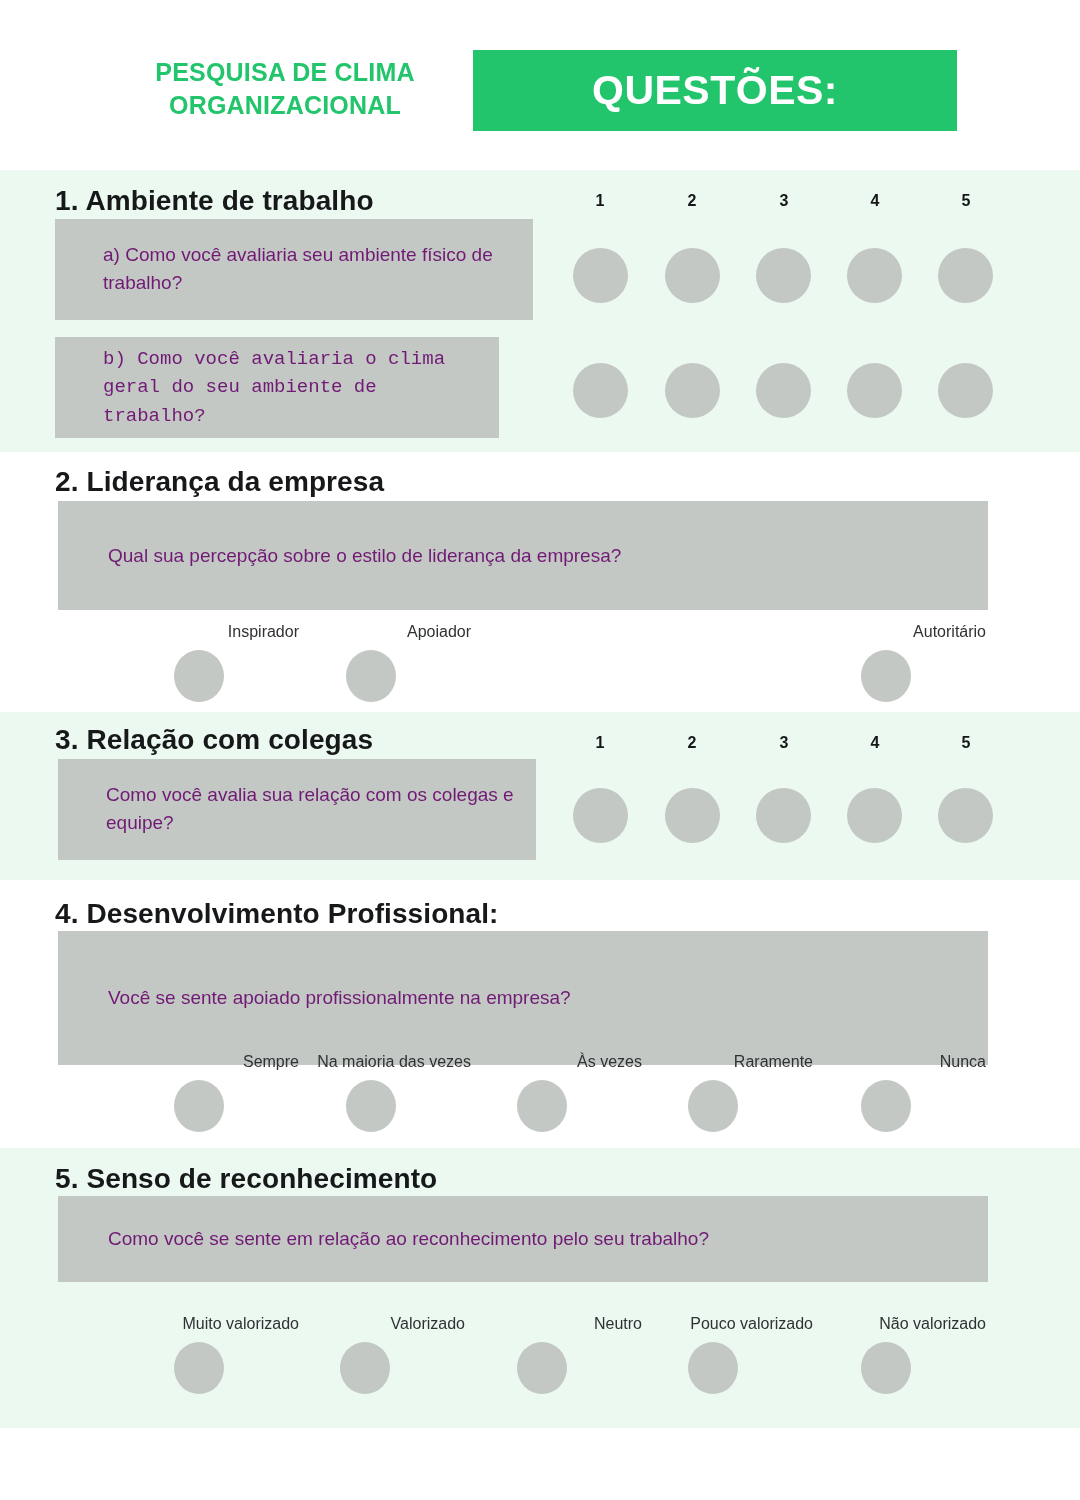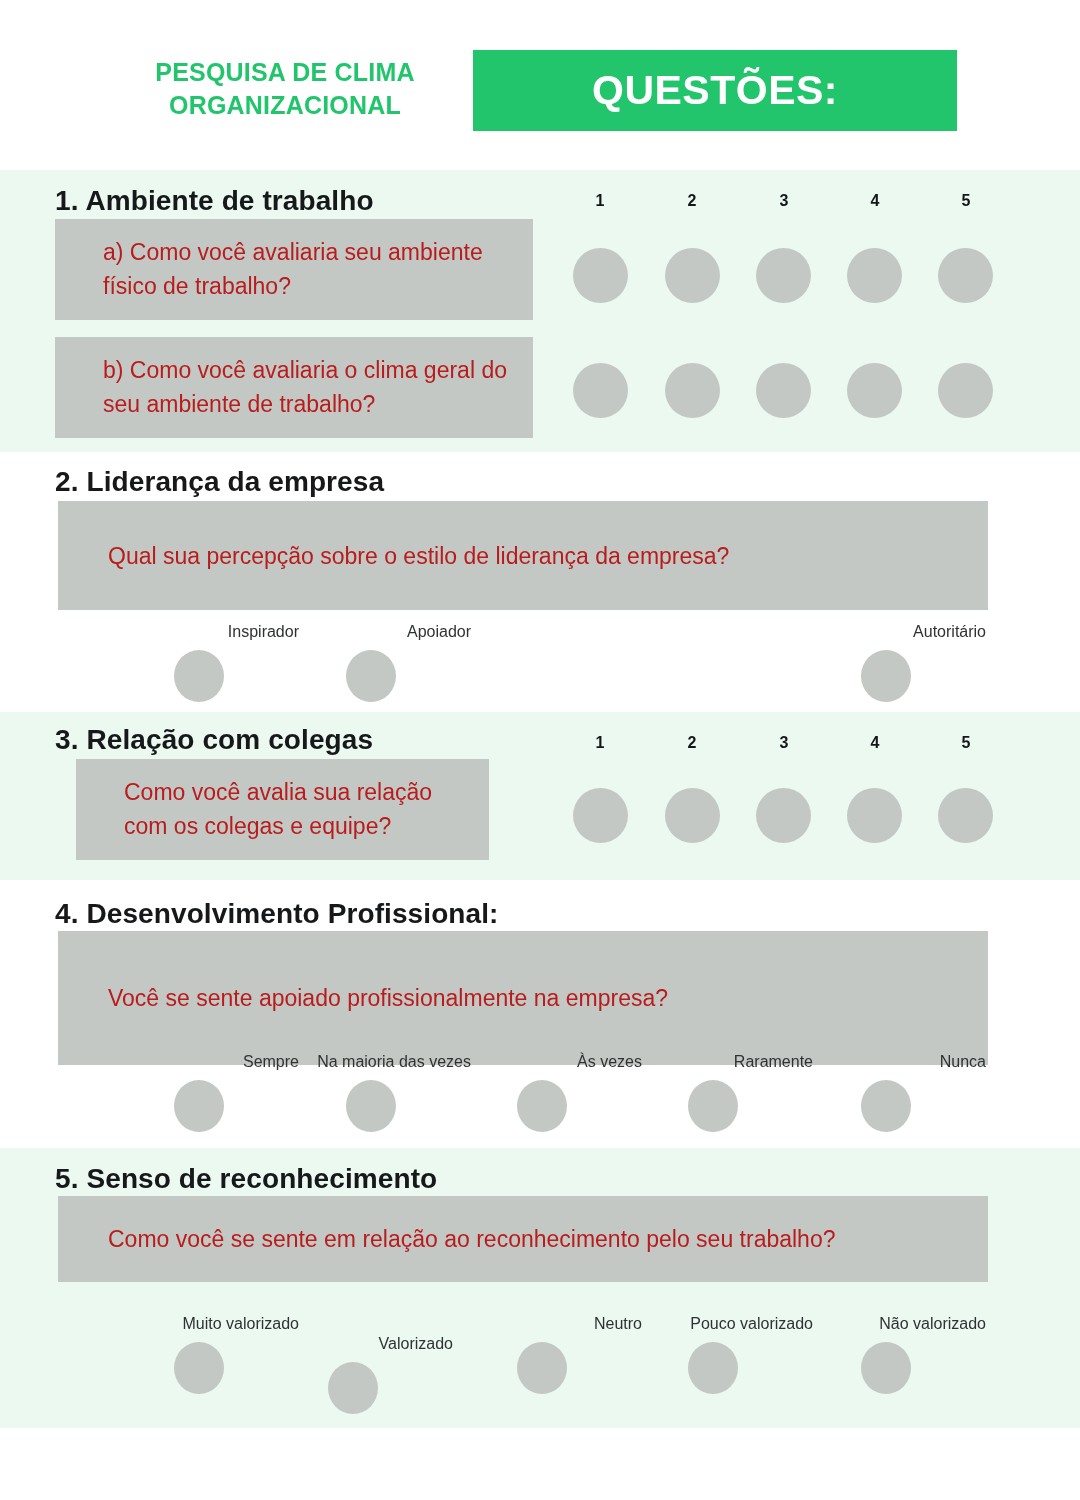--- a/index.html
+++ b/index.html
@@ -89,22 +89,22 @@
   }
 
   
   .qbox {
     position: absolute;
     background: #C4C8C4;
     box-sizing: border-box;
   }
   .qbox-text {
     position: absolute;
-    color: #b91c1c;
-    font-size: 23px;
+    color: #701a75;
+    font-size: 19px;
     line-height: 1.52;
     font-weight: 400;
   }
   .qbox-narrow .qbox-text {
     left: 48px;
     right: 20px;
     top: 50%;
     transform: translateY(-50%);
   }
   .qbox-wide .qbox-text {
@@ -179,21 +179,21 @@
   <div class="band" style="top:712px;height:168px;"></div>
   <div class="band" style="top:1148px;height:280px;"></div>
 
   <div class="section" style="top:0;">
     <div class="section-title" style="top:185px;">1. Ambiente de trabalho</div>
 
     <div class="qbox qbox-narrow" style="left:55px;top:219px;width:478px;height:101px;">
       <div class="qbox-text">a) Como você avaliaria seu ambiente físico de trabalho?</div>
     </div>
 
-    <div class="qbox qbox-narrow" style="left:55px;top:337px;width:478px;height:101px;">
+    <div class="qbox qbox-narrow" style="left:55px;top:337px;width:444px;height:101px;font-family:Liberation Mono, monospace;">
       <div class="qbox-text">b) Como você avaliaria o clima geral do seu ambiente de trabalho?</div>
     </div>
 
     <div class="scale-num-head" style="left:577px;top:192px;">1</div>
     <div class="scale-num-head" style="left:669px;top:192px;">2</div>
     <div class="scale-num-head" style="left:761px;top:192px;">3</div>
     <div class="scale-num-head" style="left:852px;top:192px;">4</div>
     <div class="scale-num-head" style="left:943px;top:192px;">5</div>
 
     <div class="dot dot-round" style="left:573px;top:248px;"></div>
@@ -228,21 +228,21 @@
       <div class="opt" style="left:886px;">
         <div class="opt-label">Autoritário</div>
         <div class="opt-dot"></div>
       </div>
     </div>
   </div>
 
   <div class="section" style="top:0;">
     <div class="section-title" style="top:724px;">3. Relação com colegas</div>
 
-    <div class="qbox qbox-narrow" style="left:58px;top:759px;width:413px;height:101px;margin-left:18px;">
+    <div class="qbox qbox-narrow" style="left:58px;top:759px;width:478px;height:101px;">
       <div class="qbox-text">Como você avalia sua relação com os colegas e equipe?</div>
     </div>
 
     <div class="scale-num-head" style="left:577px;top:734px;">1</div>
     <div class="scale-num-head" style="left:669px;top:734px;">2</div>
     <div class="scale-num-head" style="left:761px;top:734px;">3</div>
     <div class="scale-num-head" style="left:852px;top:734px;">4</div>
     <div class="scale-num-head" style="left:943px;top:734px;">5</div>
 
     <div class="dot dot-round" style="left:573px;top:788px;"></div>
@@ -288,21 +288,21 @@
 
     <div class="qbox qbox-wide" style="left:58px;top:1196px;width:930px;height:86px;">
       <div class="qbox-text">Como você se sente em relação ao reconhecimento pelo seu trabalho?</div>
     </div>
 
     <div class="optrow" style="top:1314px;">
       <div class="opt" style="left:199px;">
         <div class="opt-label">Muito valorizado</div>
         <div class="opt-dot"></div>
       </div>
-      <div class="opt" style="left:353px;margin-top:20px;">
+      <div class="opt" style="left:365px;">
         <div class="opt-label">Valorizado</div>
         <div class="opt-dot"></div>
       </div>
       <div class="opt" style="left:542px;">
         <div class="opt-label">Neutro</div>
         <div class="opt-dot"></div>
       </div>
       <div class="opt" style="left:713px;">
         <div class="opt-label">Pouco valorizado</div>
         <div class="opt-dot"></div>

